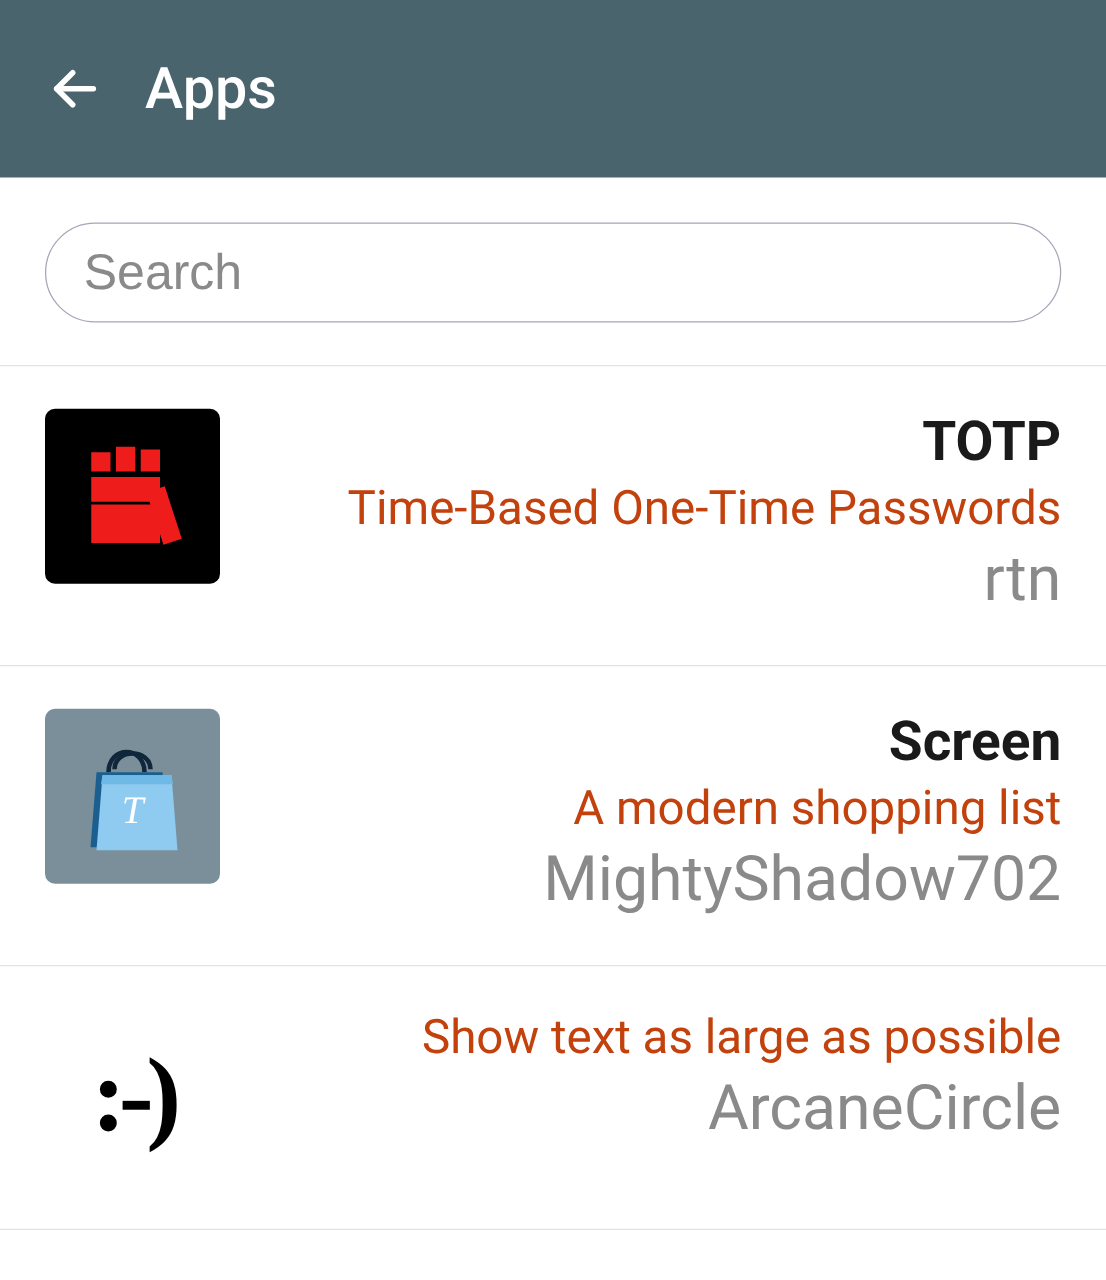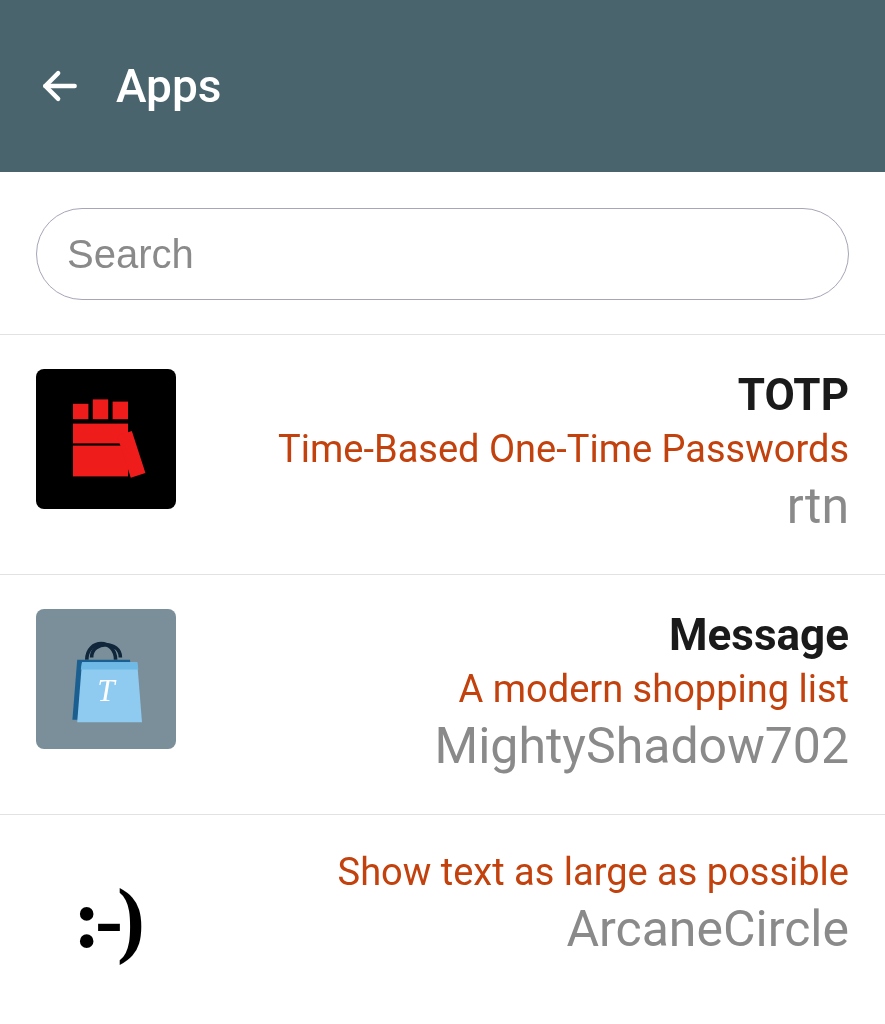--- a/index.html
+++ b/index.html
@@ -1,19 +1,19 @@
 <!DOCTYPE html>
 <html><head>
 <meta charset="utf-8">
 <style>
   * { box-sizing: border-box; margin: 0; padding: 0; }
   html, body { width: 885px; height: 1024px; font-family: -apple-system, Roboto, "Helvetica Neue", Arial, sans-serif; background: #ffffff; }
   .header {
     background: #4a646d;
-    height: 172px;
+    height: 142px;
     display: flex;
     align-items: center;
     padding: 0 32px;
     color: #ffffff;
   }
   .back-btn {
     width: 56px; height: 56px;
     display: flex; align-items: center; justify-content: center;
     cursor: pointer;
     margin-right: 28px;
@@ -22,21 +22,21 @@
     font-size: 46px;
     font-weight: 500;
     color: #ffffff;
   }
   .search-wrap {
     padding: 36px 36px 34px 36px;
     border-bottom: 1px solid #e2e2e2;
   }
   .search-input {
     width: 100%;
-    height: 92px;
+    height: 80px;
     border: 1px solid #a6a6b8;
     border-radius: 46px;
     font-size: 40px;
     padding: 0 30px;
     color: #222;
     outline: none;
     background: #ffffff;
   }
   .search-input::placeholder { color: #8a8a8a; }
   .list { }
@@ -141,21 +141,21 @@
 
         <polygon points="26,34 70,34 74,84 22,84" fill="#1b5f91"></polygon>
 
         <polygon points="30,36 76,36 80,86 26,86" fill="#8fcaf0"></polygon>
         <polygon points="30,36 76,36 77,42 29,42" fill="#6fb9e6"></polygon>
 
         <text x="50" y="68" font-family="Georgia, serif" font-style="italic" font-size="26" fill="#ffffff" text-anchor="middle">T</text>
       </svg>
     </div>
     <div class="app-text">
-      <div class="app-name">Message</div>
+      <div class="app-name">Screen</div>
       <div class="app-desc">A modern shopping list</div>
       <div class="app-author">MightyShadow702</div>
     </div>
   </div>
 
   <div class="list-item">
     <div class="app-icon icon-screenmsg">
       <span>:-)</span>
     </div>
     <div class="app-text">

